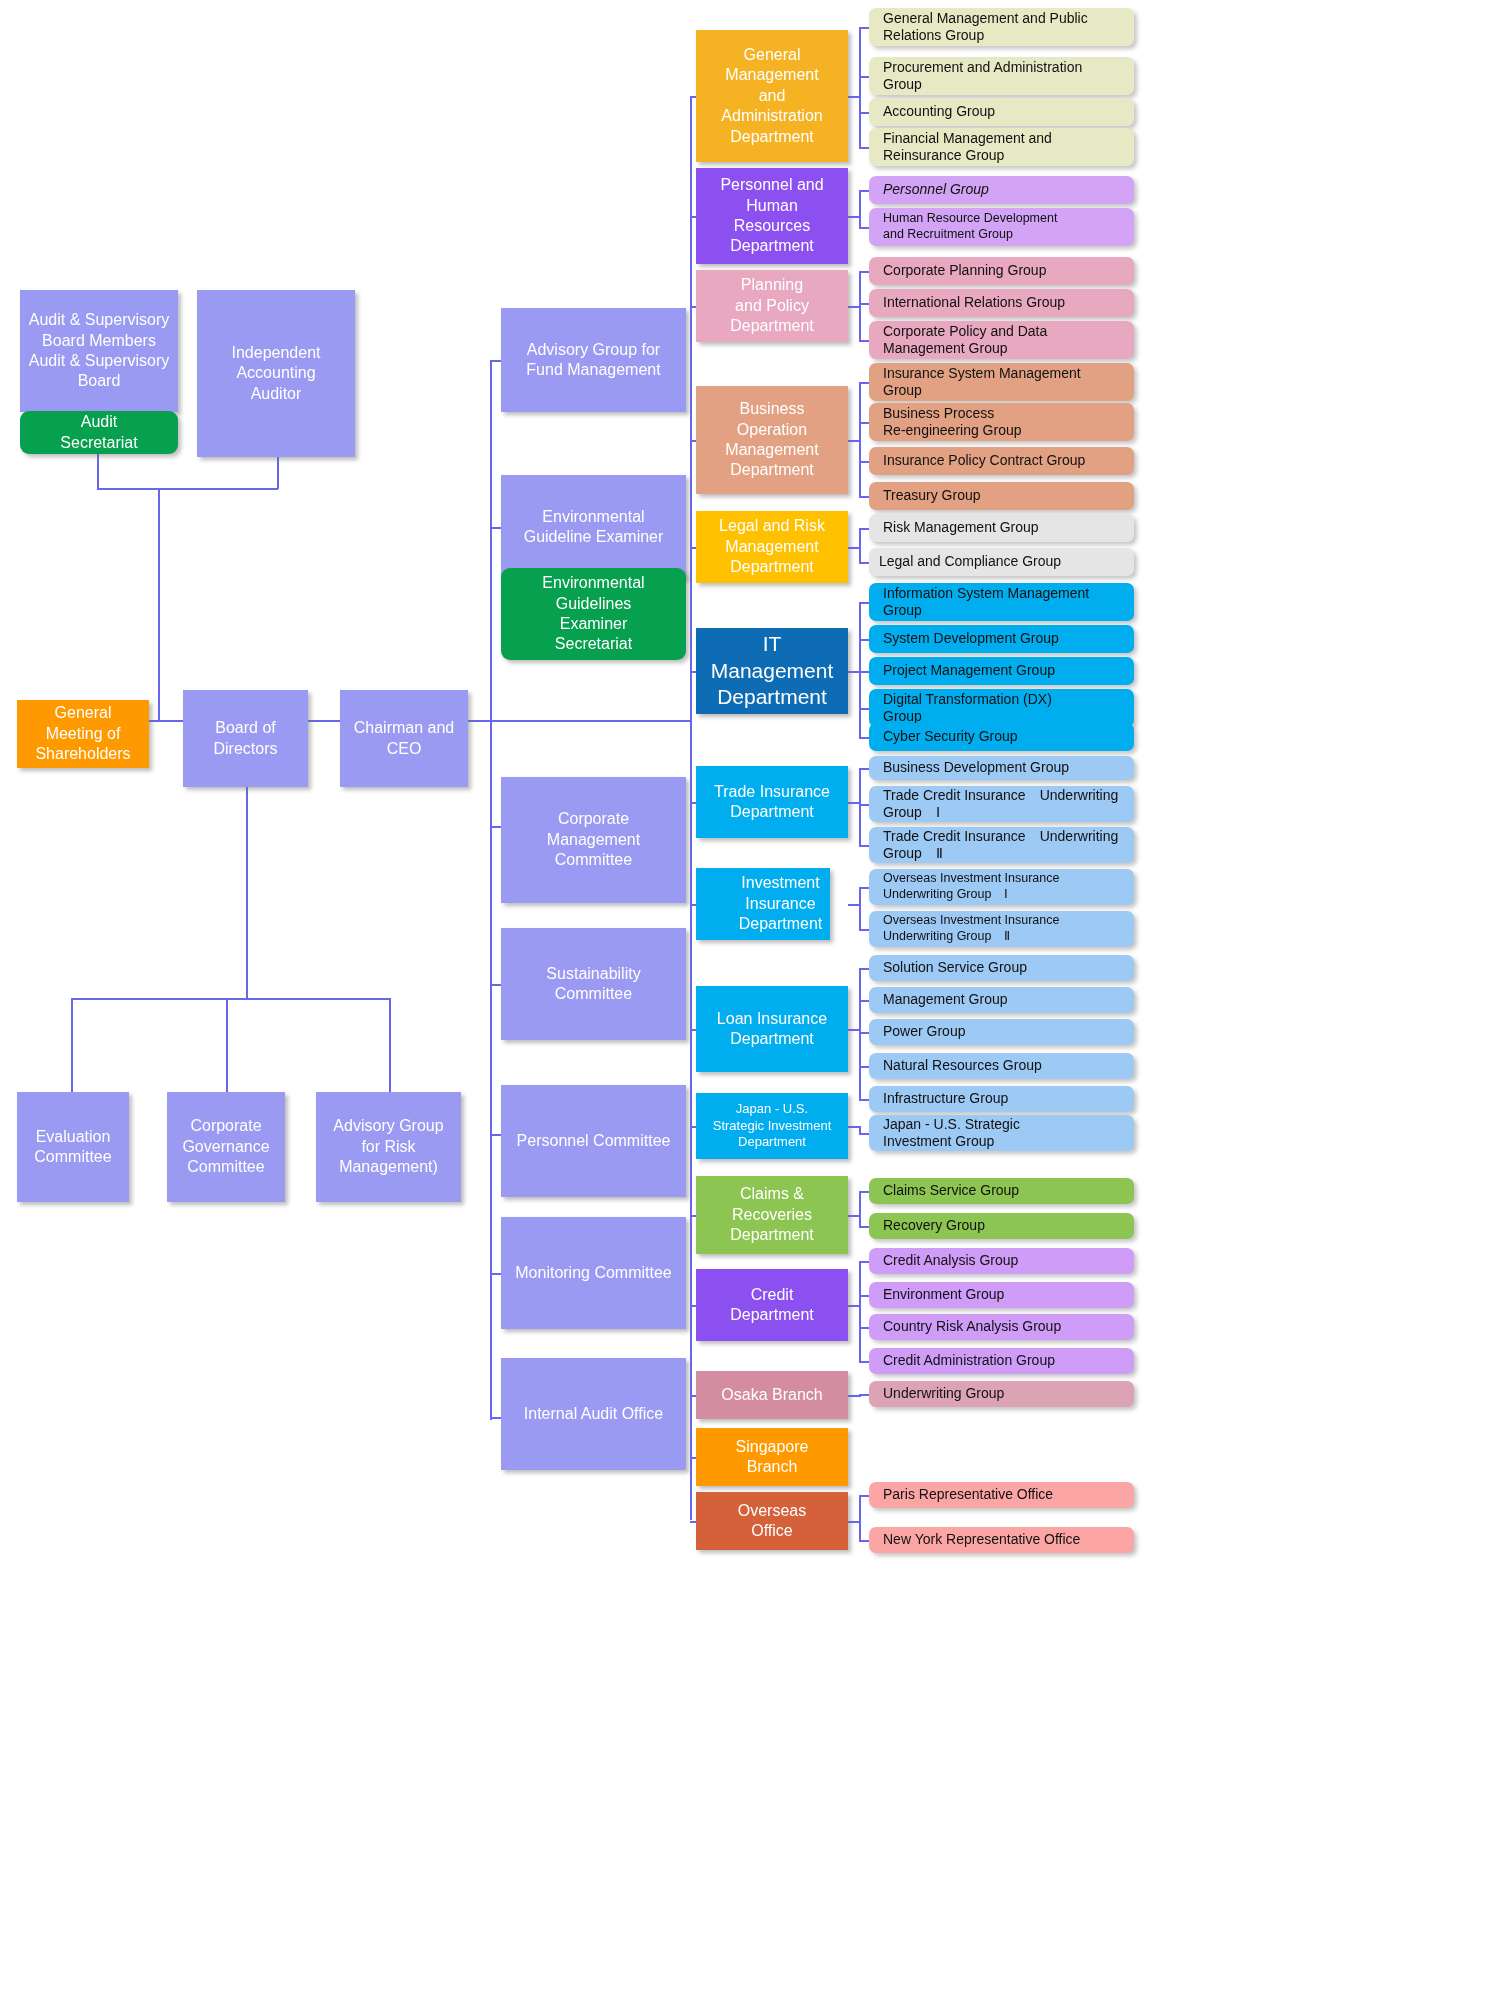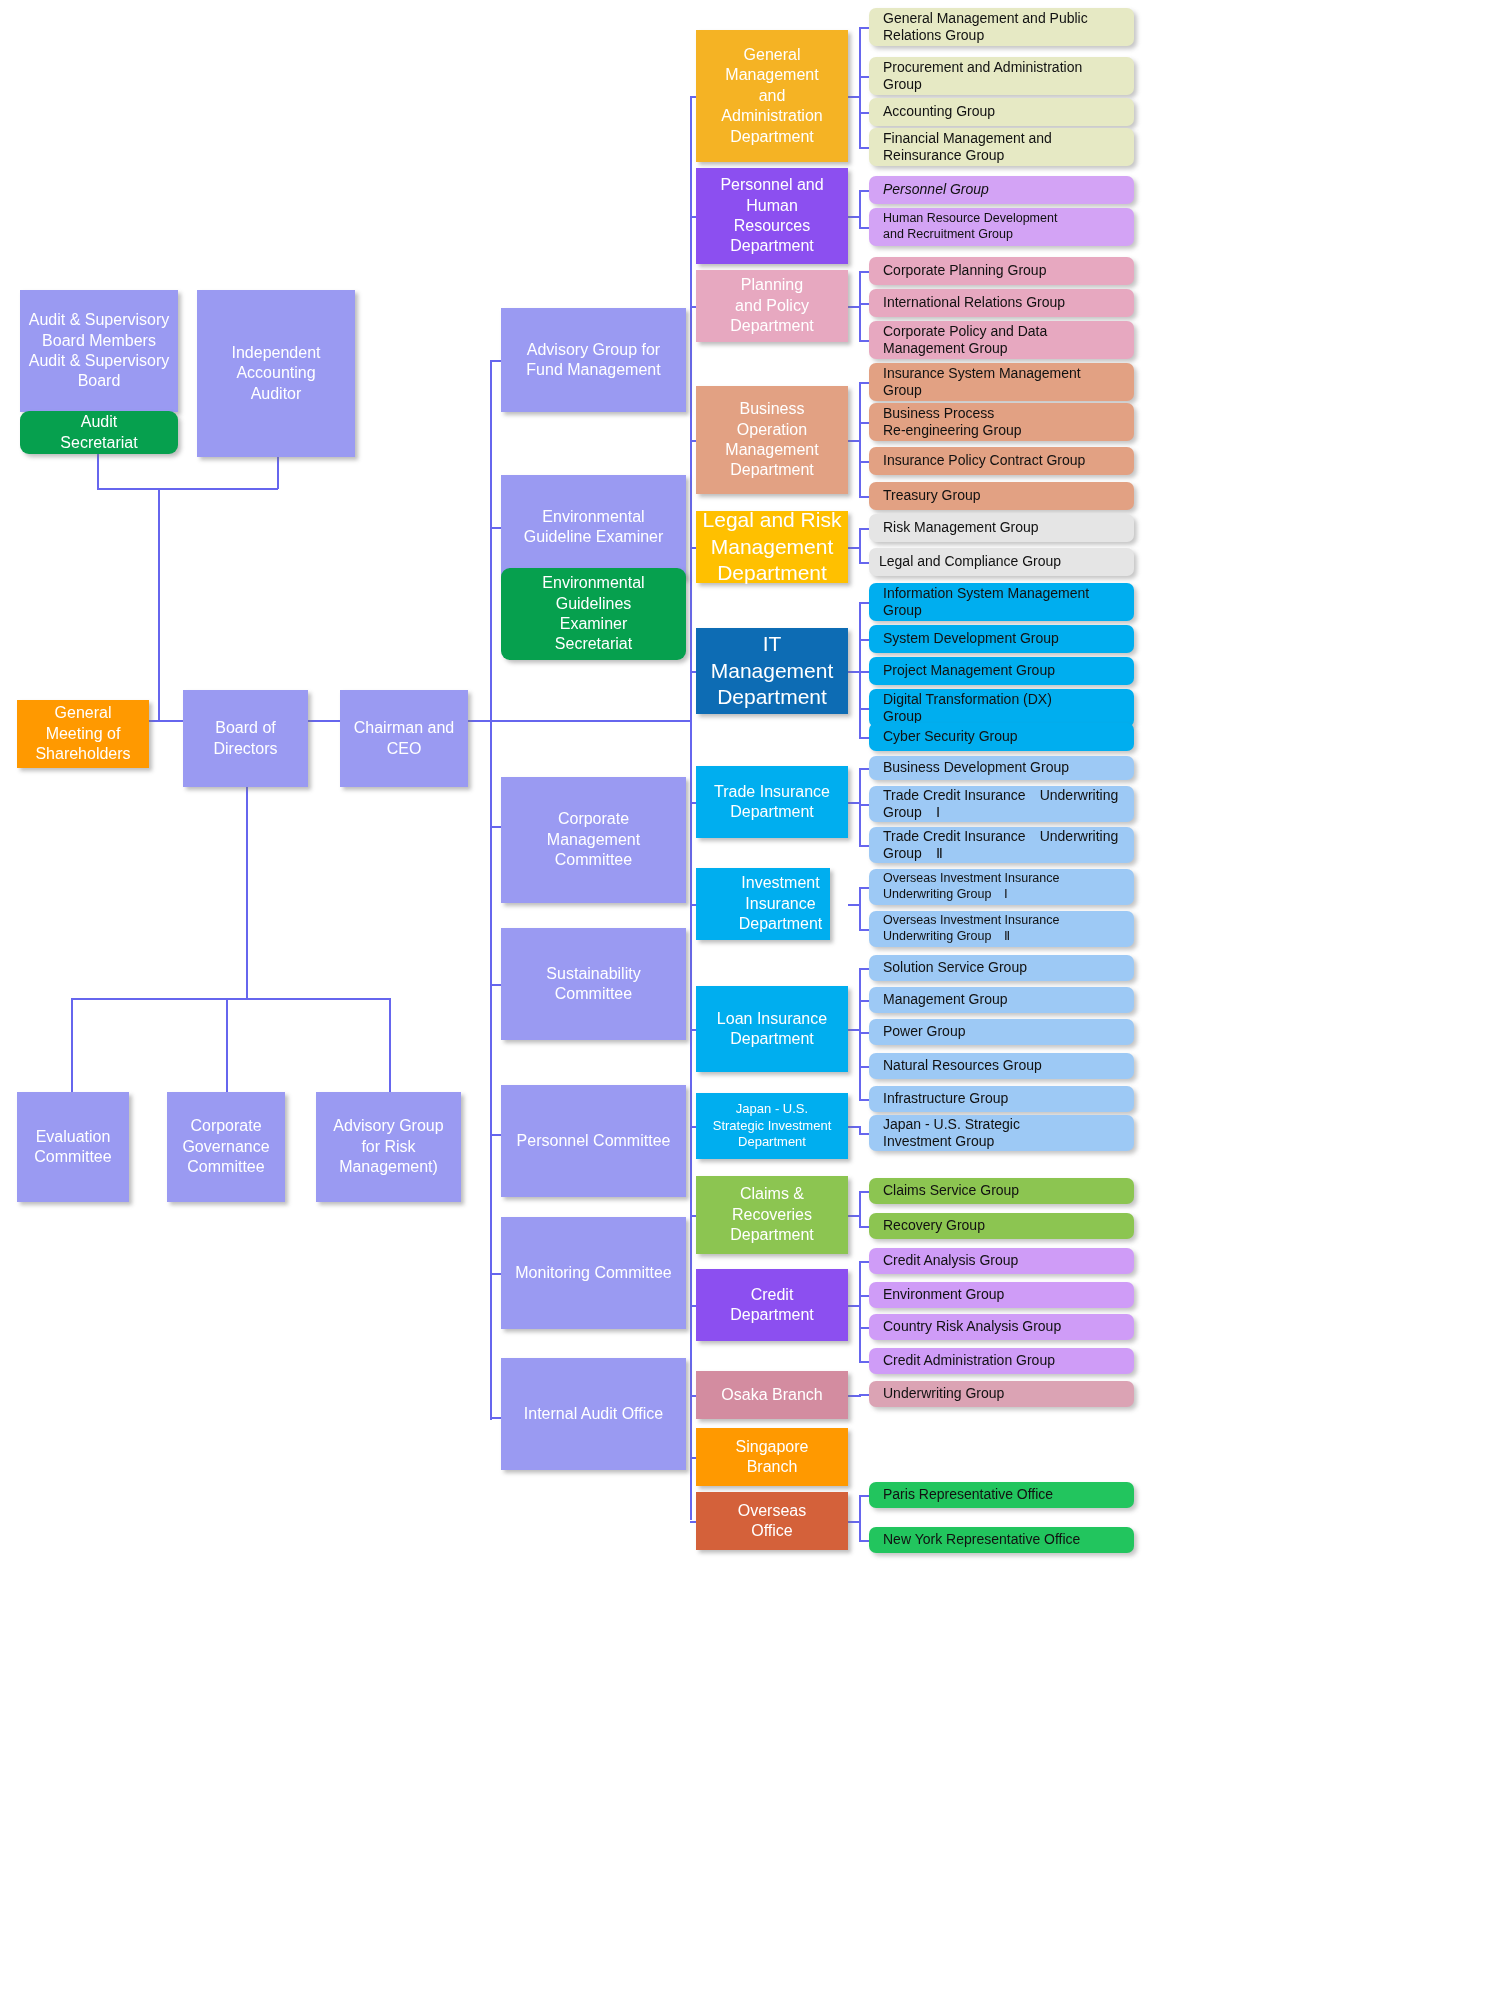--- a/index.html
+++ b/index.html
@@ -60,21 +60,21 @@
   .l-khaki {background:#e6e9c4;}
   .l-violet{background:#d3a3f5;}
   .l-pink  {background:#e7a8c0;}
   .l-salmon{background:#e2a183;}
   .l-khaki2{background:#e5e5e5;}
   .l-cyan  {background:#00aeef;}
   .l-lblue {background:#9dc9f5;}
   .l-green {background:#8cc551;}
   .l-violet2{background:#cf9cf7;}
   .l-rose  {background:#dba3b4;}
-  .l-peach {background:#22c55e;}
+  .l-peach {background:#fca5a5;}
 
   
   .ln{position:absolute;background:#6666ee;z-index:1;}
   .lnh{height:2px;}
   .lnv{width:2px;}
 </style>
 </head>
 <body>
 
 <div id="canvas">
@@ -279,21 +279,21 @@
 Re-engineering Group</span>
       </div>
       <div class="ln lnh" style="left: 859px; top: 461px; width: 10px;"></div>
       <div class="leaf l-salmon" style="left: 869px; top: 447px; width: 265px; height: 28px; font-size: 14px;">
         <span style="white-space: pre-line;">Insurance Policy Contract Group</span>
       </div>
       <div class="ln lnh" style="left: 859px; top: 496px; width: 10px;"></div>
       <div class="leaf l-salmon" style="left: 869px; top: 482px; width: 265px; height: 28px; font-size: 14px;">
         <span style="white-space: pre-line;">Treasury Group</span>
       </div>
-      <div class="node v-gold" style="left: 696px; top: 511px; width: 152px; height: 72px; font-size: 21px;">
+      <div class="node v-gold" style="left: 696px; top: 511px; width: 152px; height: 72px; font-size: 16px;">
         <span style="white-space: pre-line;">Legal and Risk
 Management
 Department</span>
       </div>
       <div class="ln lnh" style="left: 690px; top: 547px; width: 8px;"></div>
       <div class="ln lnh" style="left: 848px; top: 547px; width: 13px;"></div>
       <div class="ln lnv" style="left: 859px; top: 528px; height: 34px;"></div>
       <div class="ln lnh" style="left: 859px; top: 528px; width: 10px;"></div>
       <div class="leaf l-khaki2" style="left: 869px; top: 514px; width: 265px; height: 28px; font-size: 14px;">
         <span style="white-space: pre-line;">Risk Management Group</span>

